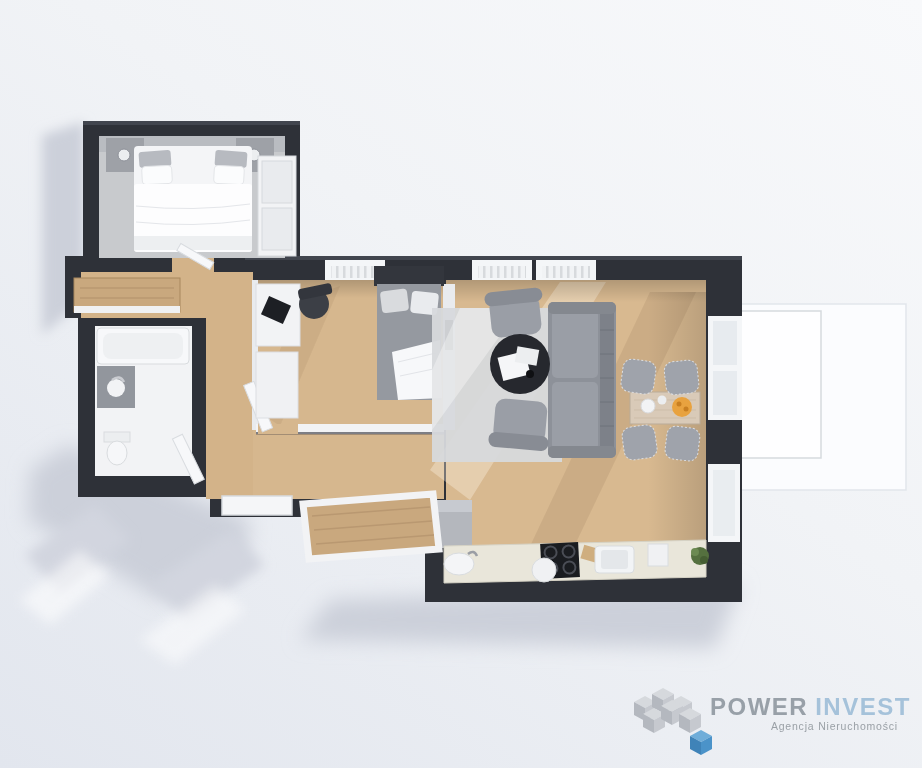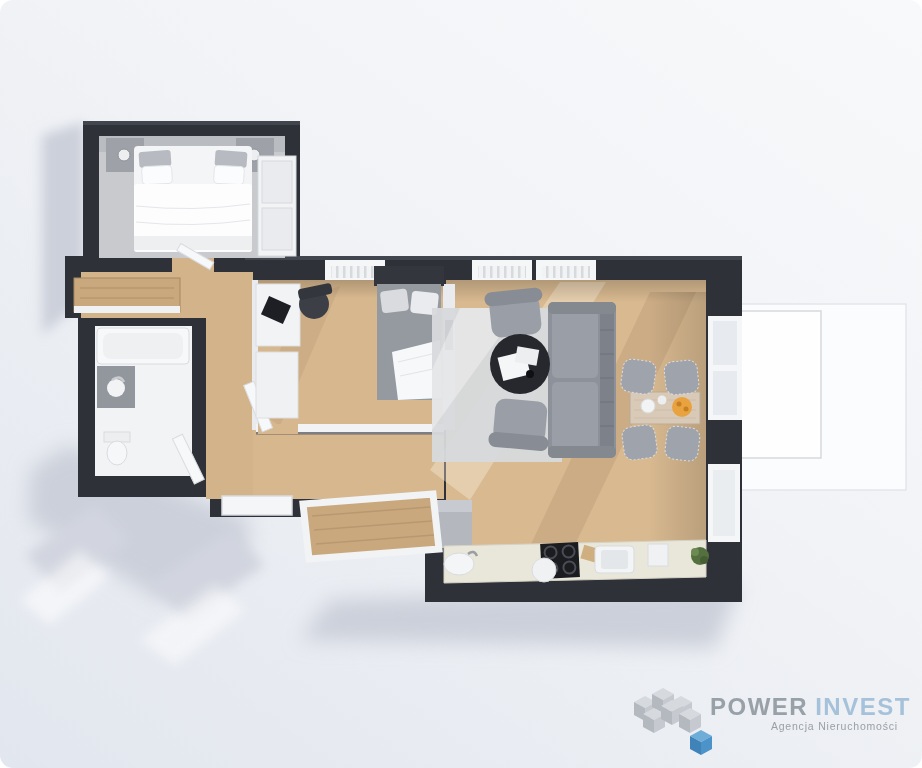--- a/index.html
+++ b/index.html
@@ -1,20 +1,19 @@
 <!DOCTYPE html>
 <html><head>
 <meta charset="utf-8">
 <style>
   html,body{margin:0;padding:0;background:#ffffff;}
   .stage{
     position:relative;width:922px;height:768px;overflow:hidden;
     background:linear-gradient(215deg,#f8f9fb 0%,#f1f3f6 42%,#e2e6ee 100%);
     font-family:"Liberation Sans",sans-serif;
-    border-radius:13px;
   }
   .stage svg{position:absolute;left:0;top:0;}
   .brand-primary{fill:#98a0a8;font-weight:bold;letter-spacing:1.5px;}
   .brand-secondary{fill:#a5c2da;font-weight:bold;letter-spacing:1.5px;}
   .brand-tagline{fill:#9aa0a6;letter-spacing:.8px;}
 </style>
 </head>
 <body>
 
 <div class="stage">

